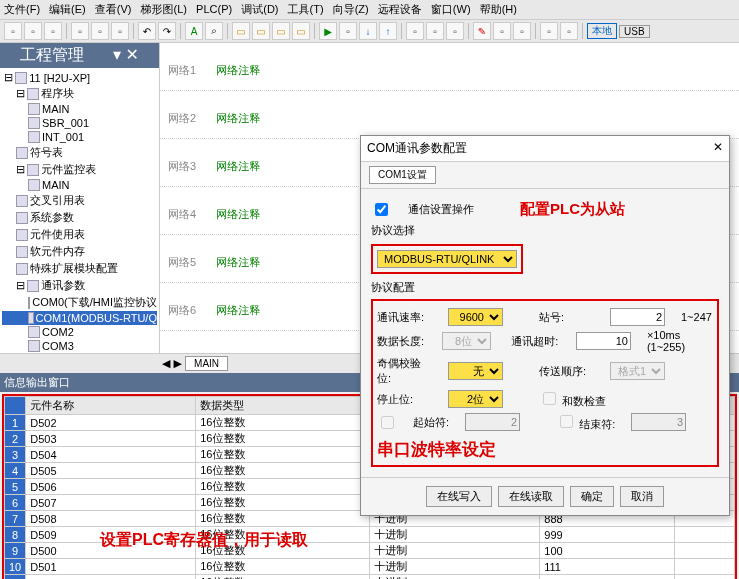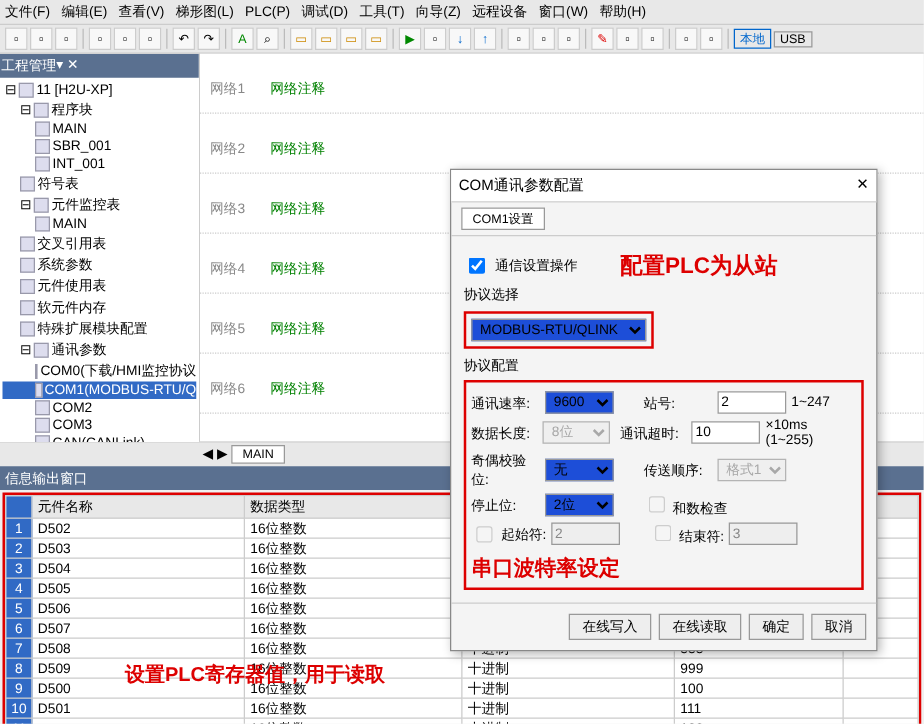--- a/index.html
+++ b/index.html
@@ -6,51 +6,51 @@
 body { margin: 0; width: 739px; height: 579px; background: #f0f0f0; font-size: 11px; overflow: hidden; position: relative; }
 .menubar { background: #e8e8e8; padding: 2px 4px; border-bottom: 1px solid #ccc; font-size: 11px; }
 .menubar span { margin-right: 6px; cursor: default; }
 .toolbar { background: #e8e8e8; padding: 2px 4px; border-bottom: 1px solid #ccc; display: flex; gap: 2px; align-items: center; flex-wrap: wrap; }
 .toolbar .btn { width: 18px; height: 18px; border: 1px solid #ccc; background: #f8f8f8; display: inline-flex; align-items: center; justify-content: center; font-size: 10px; }
 .toolbar .sep { width: 1px; height: 16px; background: #bbb; margin: 0 2px; }
 .toolbar .tag { border: 1px solid #999; padding: 0 4px; font-size: 10px; }
 .tag.blue { color: #0066cc; border-color: #0066cc; }
 .main { display: flex; height: 310px; }
 .sidebar { width: 160px; background: #fff; border-right: 1px solid #ccc; overflow: auto; }
-.sidebar .title { background: #5a7090; color: #fff; padding: 2px 1px; font-size: 11px; display: flex; }
+.sidebar .title { background: #5a7090; color: #fff; padding: 2px 20px; font-size: 16px; display: flex; justify-content: space-between; }
 .tree { padding: 2px; font-size: 11px; }
 .tree-item { padding: 1px 0 1px 2px; white-space: nowrap; display: flex; align-items: center; gap: 2px; }
 .tree-item.i1 { padding-left: 14px; } .tree-item.i2 { padding-left: 26px; }
 .tree-item.sel { background: #316ac5; color: #fff; }
 .ico { width: 12px; height: 12px; background: #dde; border: 1px solid #99a; display: inline-block; }
 .networks { flex: 1; background: #fff; overflow: auto; position: relative; }
 .net-row { border-bottom: 1px dotted #ccc; padding: 20px 8px; height: 48px; }
 .net-row .lbl { color: #888; margin-right: 20px; }
 .net-row .cmt { color: #008000; }
 .tabrow { background: #e8e8e8; border-top: 1px solid #ccc; padding: 2px; }
 .tab { background: #fff; border: 1px solid #999; padding: 1px 8px; font-size: 10px; display: inline-block; }
 .output-title { background: #5a7090; color: #fff; padding: 2px 4px; font-size: 11px; }
 .grid-wrap { border: 2px solid #d00; margin: 2px; }
 .grid { width: 100%; border-collapse: collapse; font-size: 11px; background: #fff; }
 .grid th { background: #e8e8e8; border: 1px solid #ccc; padding: 1px 4px; font-weight: normal; text-align: left; }
 .grid td { border: 1px solid #ccc; padding: 0 4px; height: 14px; }
 .grid .rn { background: #316ac5; color: #fff; width: 20px; text-align: center; }
 .anno-red { position: absolute; color: #d00; font-size: 16px; font-weight: bold; z-index: 5; }
-.dialog { position: absolute; top: 135px; left: 360px; width: 342px; background: #f4f4f4; border: 1px solid #888; box-shadow: 2px 2px 8px rgba(0,0,0,.3); z-index: 10; }
+.dialog { position: absolute; top: 135px; left: 360px; width: 370px; background: #f4f4f4; border: 1px solid #888; box-shadow: 2px 2px 8px rgba(0,0,0,.3); z-index: 10; }
 .dialog .titlebar { background: #fff; border-bottom: 1px solid #ccc; padding: 4px 6px; display: flex; justify-content: space-between; font-size: 12px; }
 .dialog .body { padding: 8px 10px; font-size: 11px; }
 .group-label { font-size: 11px; margin: 4px 0; }
 .redbox { border: 2px solid #d00; padding: 4px; margin: 2px 0; }
-.row { display: flex; align-items: center; gap: 4px; margin: 3px 0; }
+.row { display: flex; align-items: center; gap: 16px; margin: 3px 0; }
 .row label { width: 55px; }
-.row .val { width: 55px; }
+.row .val { width: 55px; text-align: right; }
 select, input[type=text] { border: 1px solid #999; padding: 1px 2px; font-size: 11px; height: 18px; }
-select { background: #1d4ed8; }
+select { background: #fde047; }
 select:disabled, input:disabled { background: #eee; color: #888; }
-.btns { display: flex; justify-content: flex-end; gap: 6px; padding: 8px; border-top: 1px solid #ccc; }
+.btns { display: flex; justify-content: center; gap: 6px; padding: 8px; border-top: 1px solid #ccc; }
 .dlg-btn { border: 1px solid #999; background: #eee; padding: 2px 10px; font-size: 11px; }
 .close-x { cursor: pointer; }
 .cb { margin-right: 4px; }
 </style>
 </head>
 <body>
 
 <div class="menubar">
   <span>文件(F)</span>
   <span>编辑(E)</span>
@@ -307,21 +307,21 @@
 <div class="dialog">
   <div class="titlebar">
     <span>COM通讯参数配置</span>
     <span class="close-x">✕</span>
   </div>
   <div style="padding:4px 8px;border-bottom:1px solid #ccc"><span class="tab">COM1设置</span></div>
   <div class="body">
     <div class="row">
       <input type="checkbox" class="cb" checked="" style="">
       <span>通信设置操作</span>
-      <span class="anno-red" style="position:static;margin-left:30px;font-size:18px">配置PLC为从站</span>
+      <span class="anno-red" style="position:static;margin-left:30px;font-size:15px">配置PLC为从站</span>
     </div>
     <div class="group-label">协议选择</div>
     <div class="row">
       <div class="redbox" style="display:inline-block">
         <select style="width:140px">
           <option>MODBUS-RTU/QLINK</option>
         </select>
       </div>
     </div>
     <div class="group-label">协议配置</div>

